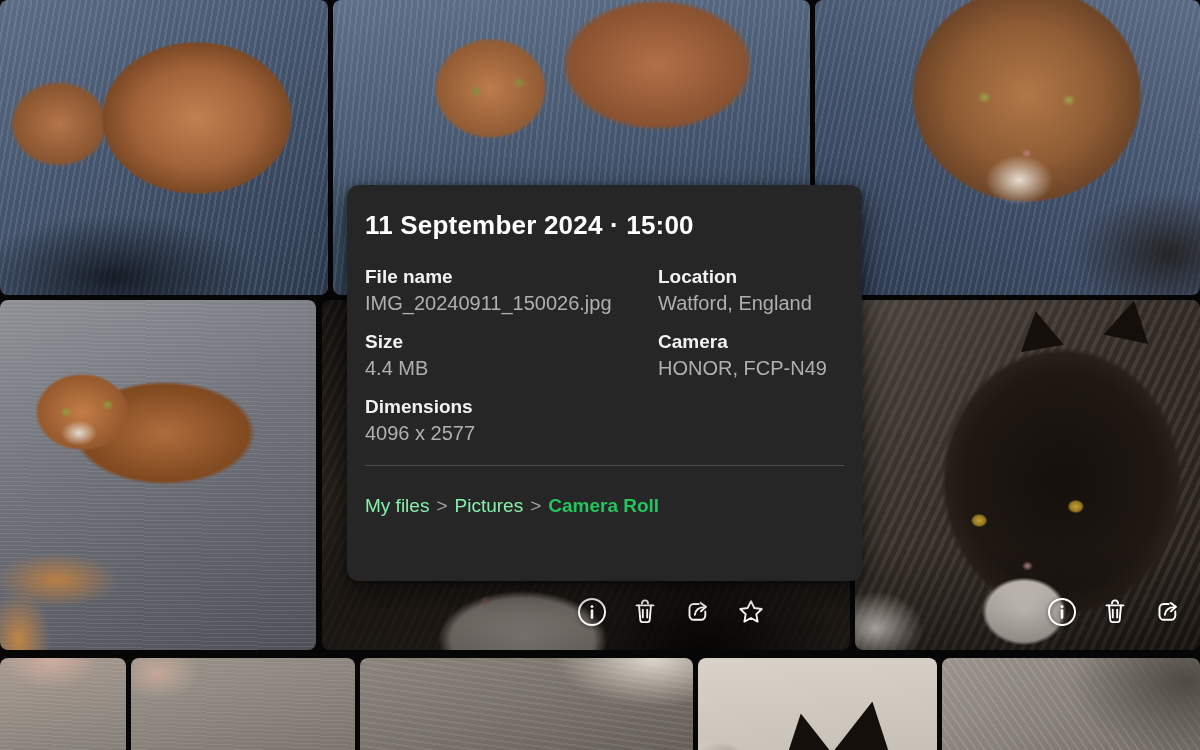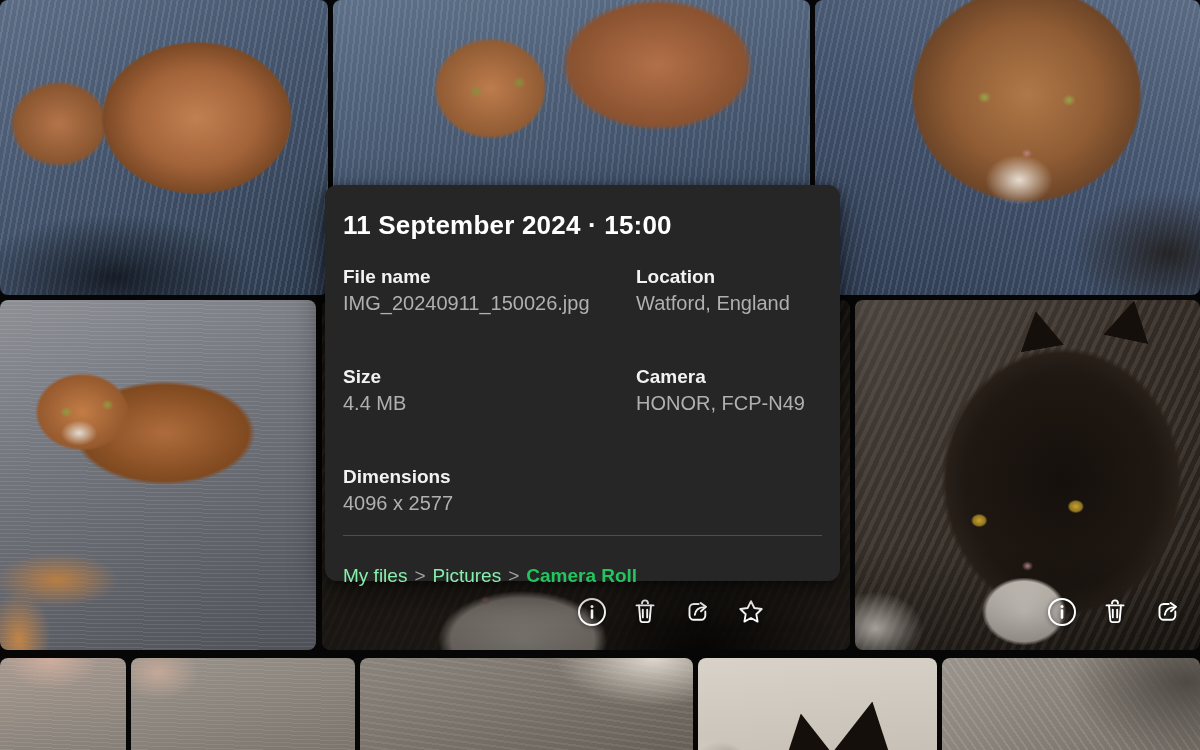--- a/index.html
+++ b/index.html
@@ -101,26 +101,26 @@
     repeating-linear-gradient(55deg, rgba(255,255,255,.10) 0 2px, rgba(0,0,0,0) 2px 7px),
     linear-gradient(150deg,#9a948c 0%,#7b756d 50%,#55504a 100%);}
 
   .e6a{left:47%;top:3%;width:44px;height:38px;transform:rotate(-10deg);}
   .e6b{left:73%;top:0;width:46px;height:40px;transform:rotate(12deg);}
   .e10a{left:32%;top:23%;width:64px;height:60px;transform:rotate(-10deg);}
   .e10b{left:57%;top:18%;width:66px;height:62px;transform:rotate(10deg);}
 
   
   .card{
-    position:absolute;left:325px;top:185px;width:515px;height:396px;box-sizing:border-box;
+    position:absolute;left:347px;top:185px;width:515px;height:396px;box-sizing:border-box;
     background:#262626;border-radius:12px;padding:24px 18px;z-index:10;color:#fff;
     box-shadow:0 12px 32px rgba(0,0,0,.55), 0 2px 8px rgba(0,0,0,.4);
   }
   .card h2{margin:0 0 23px;font-size:26px;line-height:32px;font-weight:700;letter-spacing:.2px;color:#ffffff;}
-  .grid{display:grid;grid-template-columns:293px 1fr;row-gap:48px;}
+  .grid{display:grid;grid-template-columns:293px 1fr;row-gap:13px;}
   .field .label{font-size:19px;line-height:26px;font-weight:700;color:#f2f2f2;}
   .field .value{font-size:20px;line-height:26px;color:#b0b0b0;}
   .divider{height:1px;background:#4d4d4d;margin:19px 0 27px;}
   .breadcrumb{font-size:19px;line-height:26px;color:#a3a3a3;white-space:nowrap;}
   .crumb{color:#86efac;cursor:pointer;}
   .sep{margin:0 7px;color:#a3a3a3;}
   .crumb.current{color:#22c55e;font-weight:700;margin-top:36px;}
 
   
   .toolbar{position:absolute;display:flex;gap:21px;z-index:6;}

